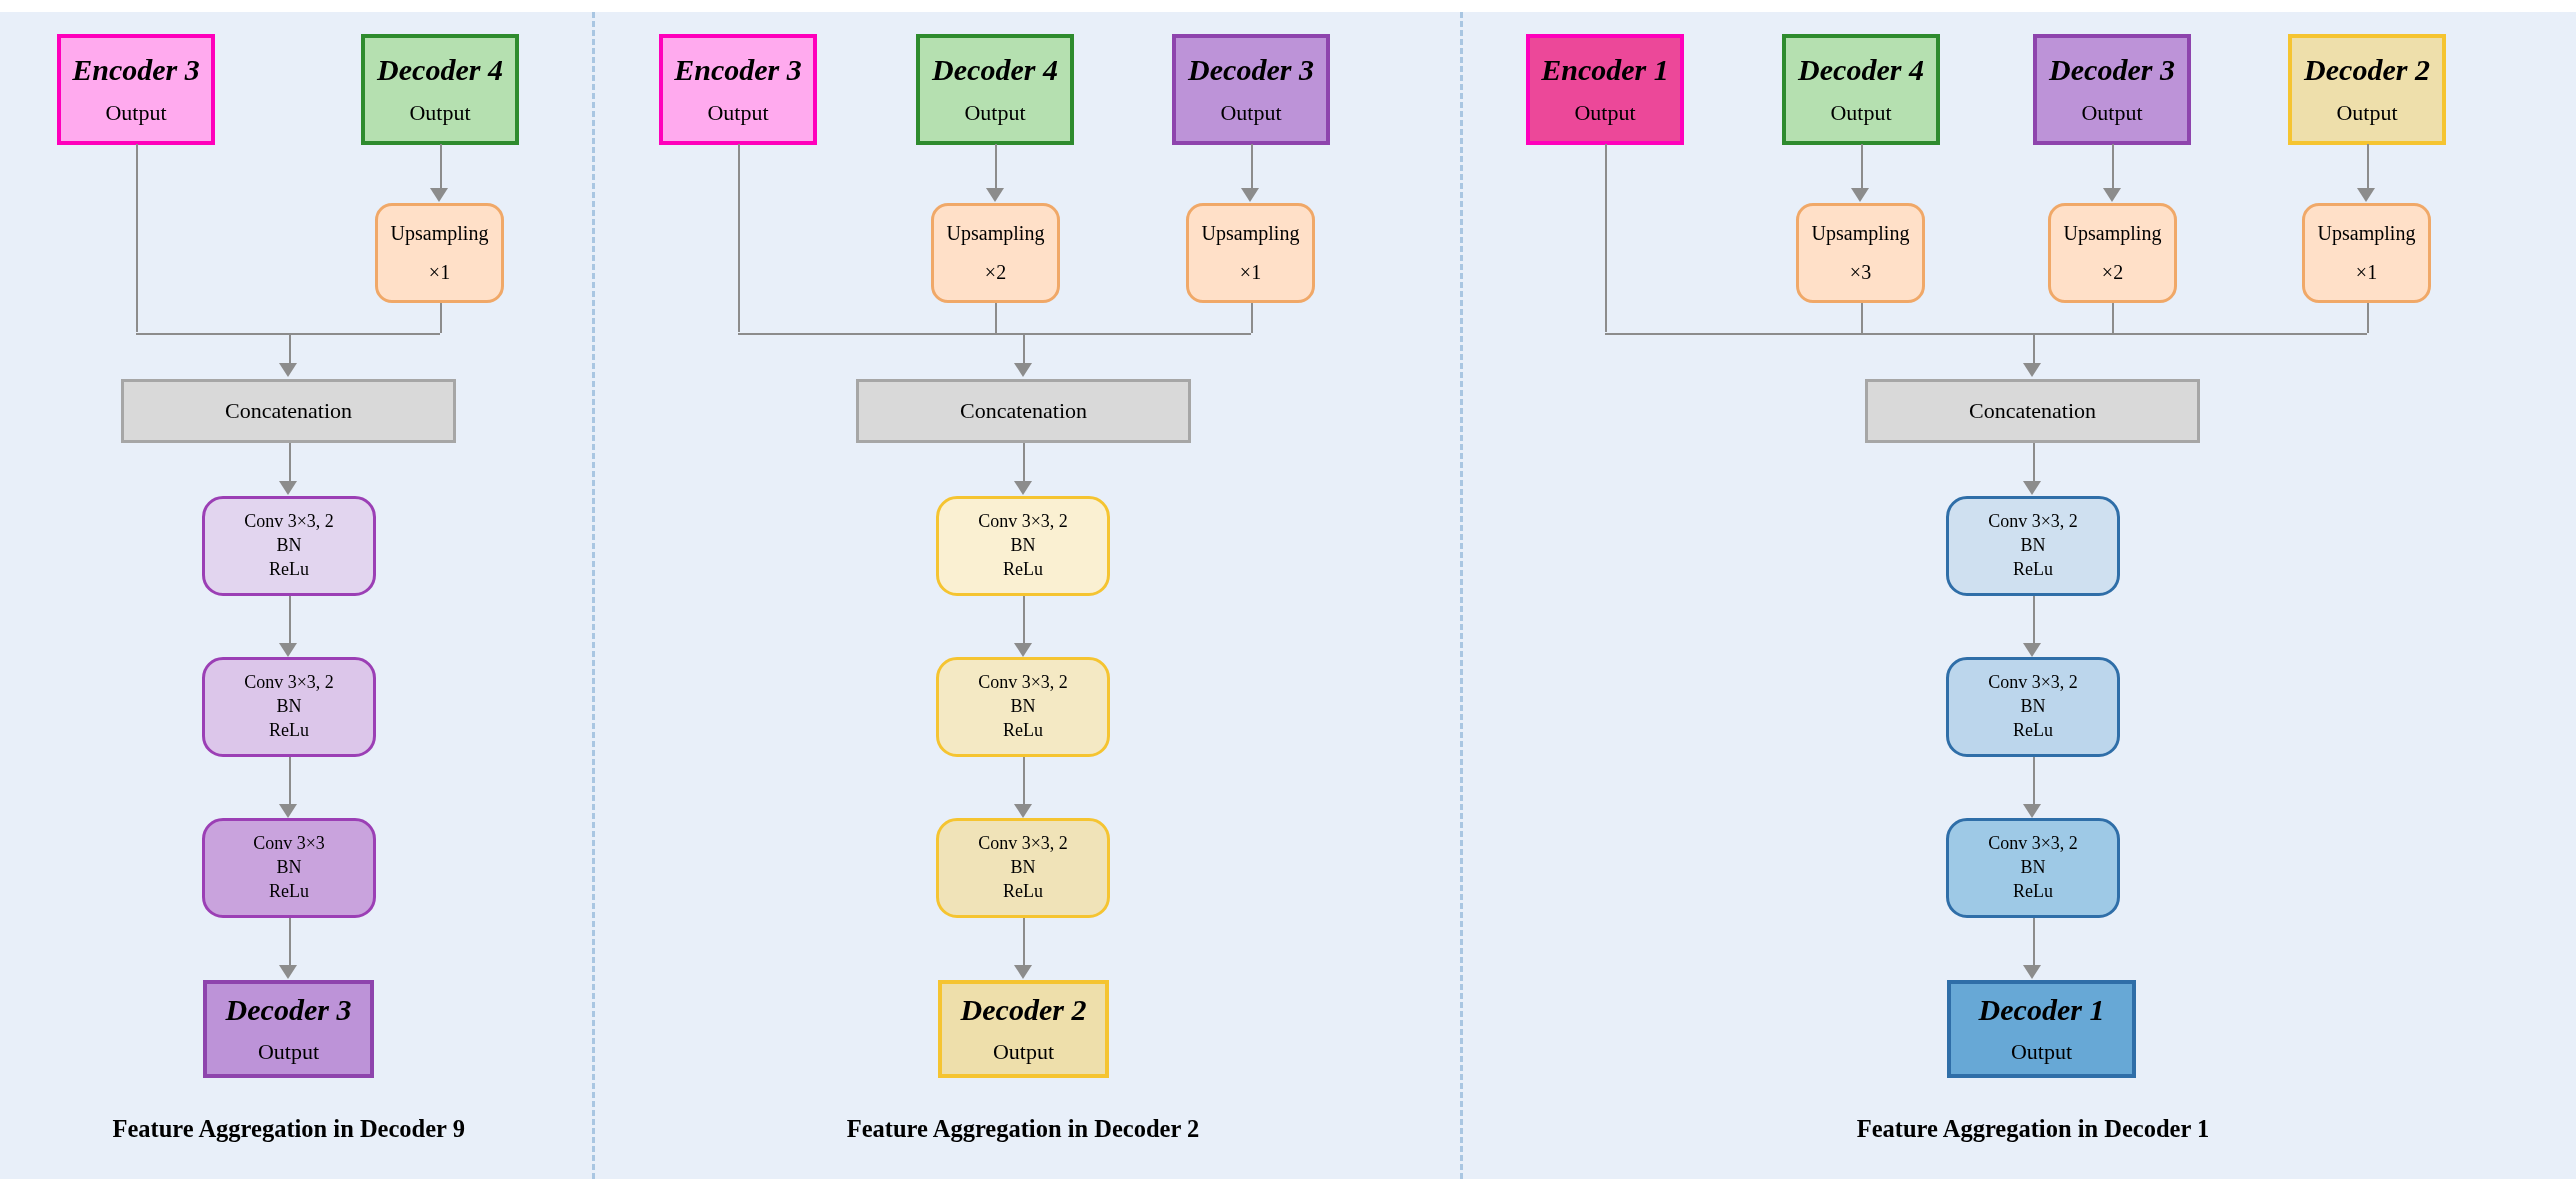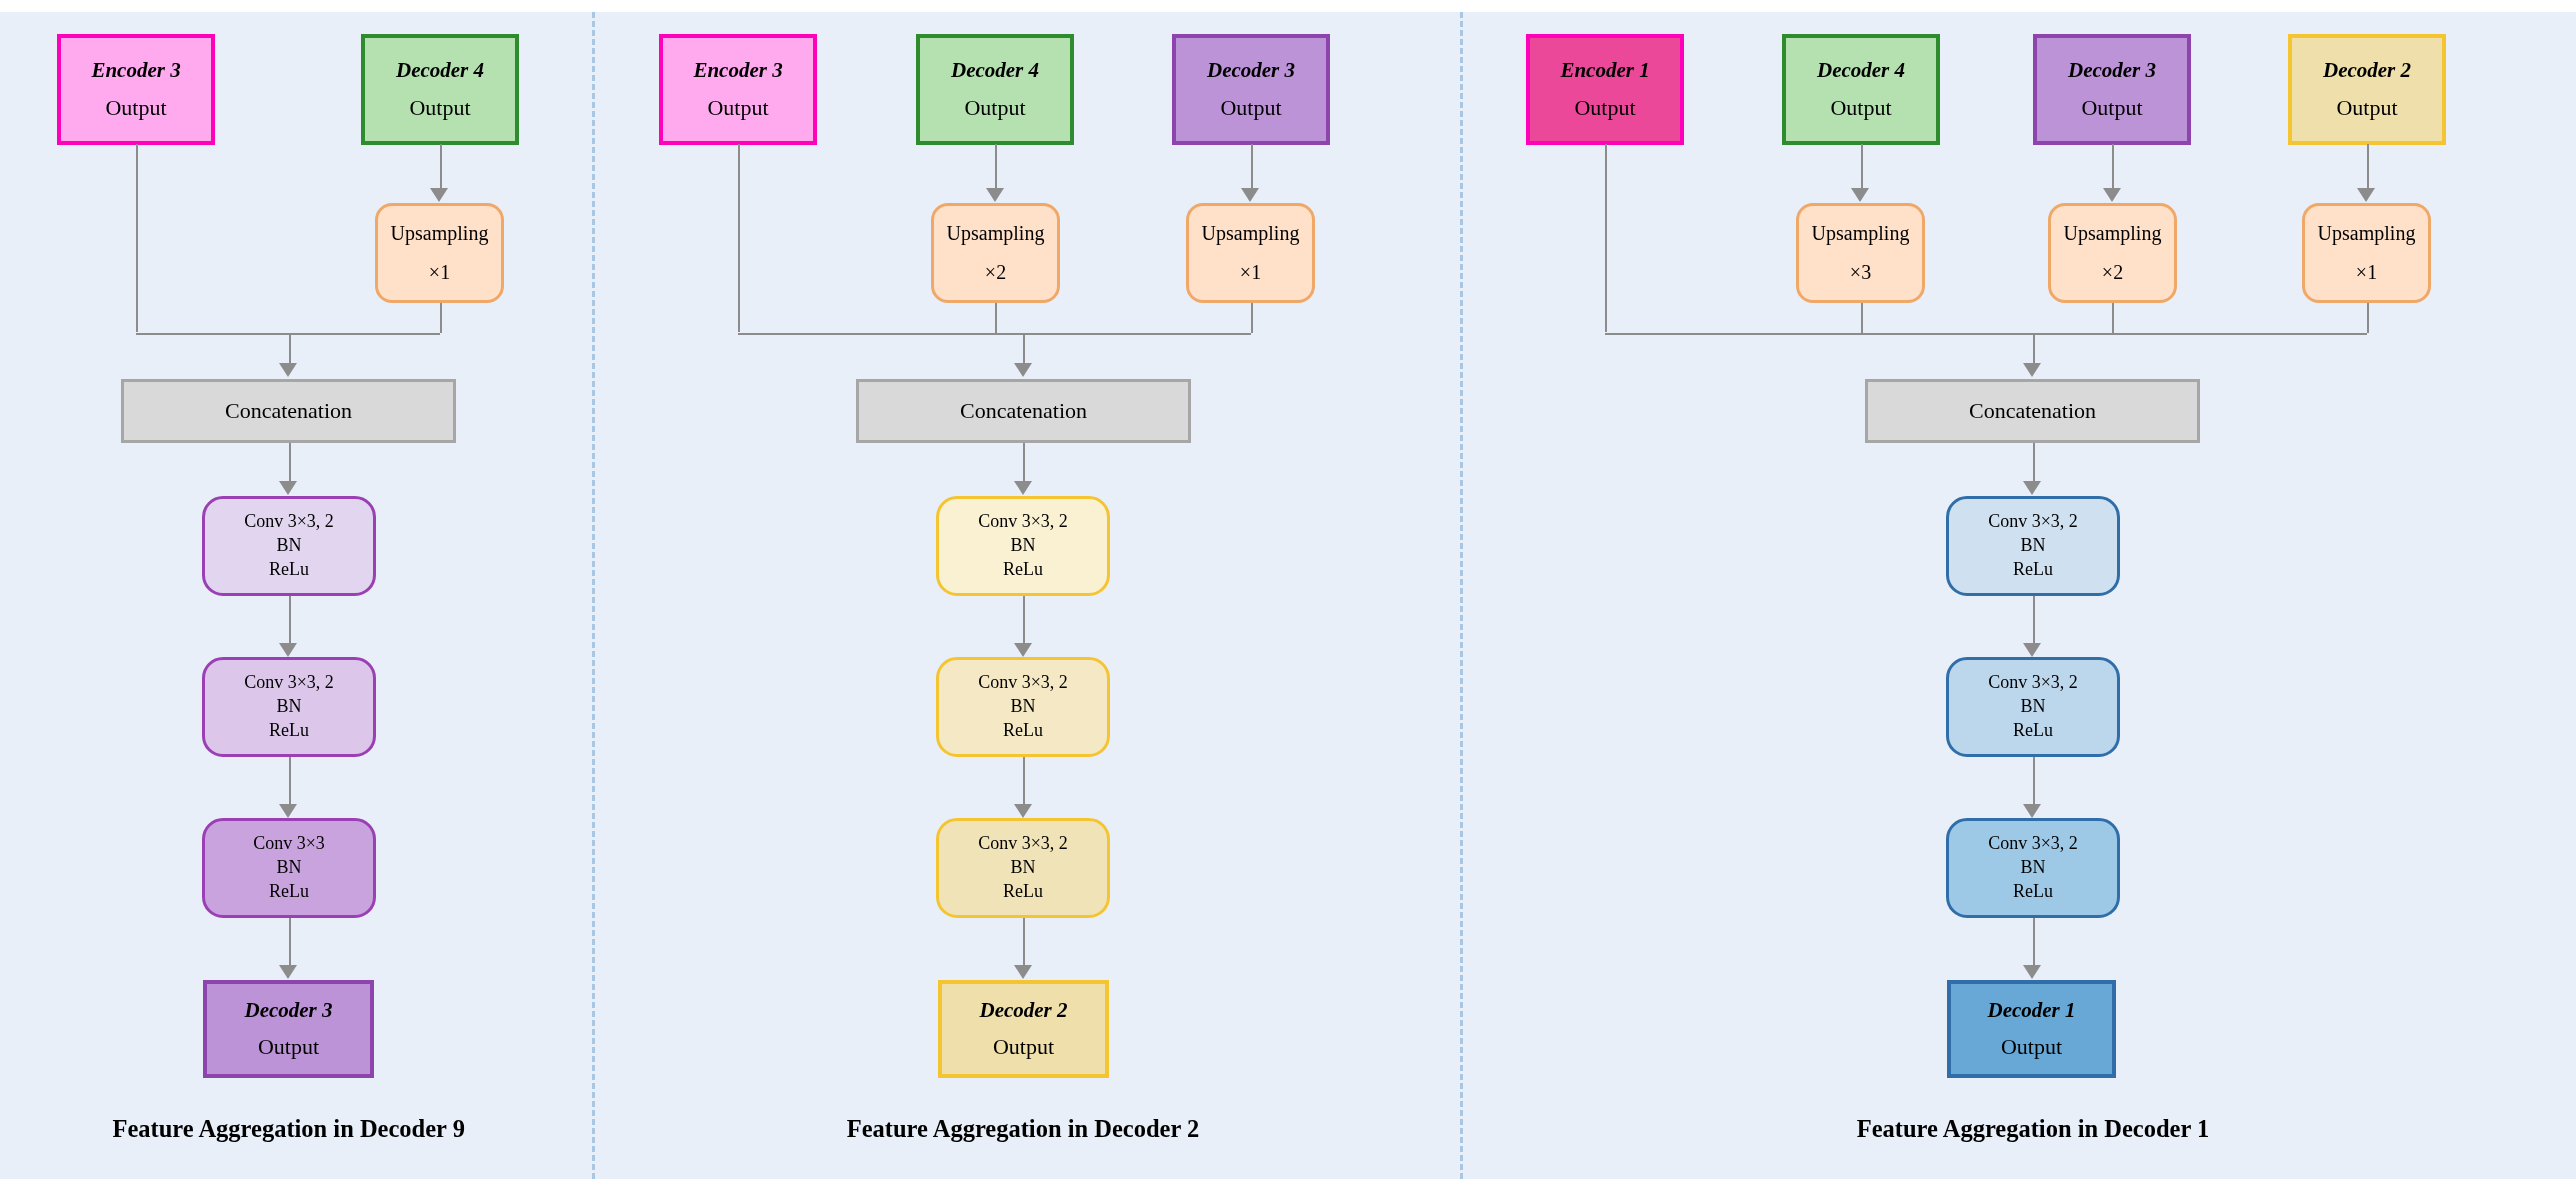--- a/index.html
+++ b/index.html
@@ -40,21 +40,21 @@
     color: #000;
   }
   .io-box {
     border-width: 4.5px;
     border-style: solid;
     font-size: 21px;
   }
   .io-box .t1 {
     font-weight: bold;
     font-style: italic;
-    font-size: 21px;
+    font-size: 30px;
     margin-bottom: 14px;
   }
   .io-box .t2 { font-size: 22px; }
 
   .up-box {
     border: 3.9px solid #f0a868;
     background: #ffe0c8;
     border-radius: 17px;
     font-size: 20px;
   }
@@ -283,20 +283,20 @@
       </div>
       <div class="vline" style="left:2033px;top:757px;height:47px;"></div>
       <div class="arrowhead" style="left:2023px;top:804px;"></div>
       <div class="node conv-box" style="left:1946px;top:818px;width:174px;height:100px;background:#9ec9e6;border-color:#2f6ea8;">
         <span class="c1">Conv 3×3, 2</span>
         <span class="c2">BN</span>
         <span class="c3">ReLu</span>
       </div>
       <div class="vline" style="left:2033px;top:918px;height:47px;"></div>
       <div class="arrowhead" style="left:2023px;top:965px;"></div>
-      <div class="node io-box" style="left:1947px;top:980px;width:169px;height:98px;background:#67a8d6;border-color:#2f6ea8;">
+      <div class="node io-box" style="left:1947px;top:980px;width:189px;height:98px;background:#67a8d6;border-color:#2f6ea8;">
         <span class="t1">Decoder 1</span>
         <span class="t2">Output</span>
       </div>
       <div class="caption" style="left:1743px;top:1115px;width:580px;">Feature Aggregation in Decoder 1</div>
     </div>
 </div>
 
 
 </body></html>

